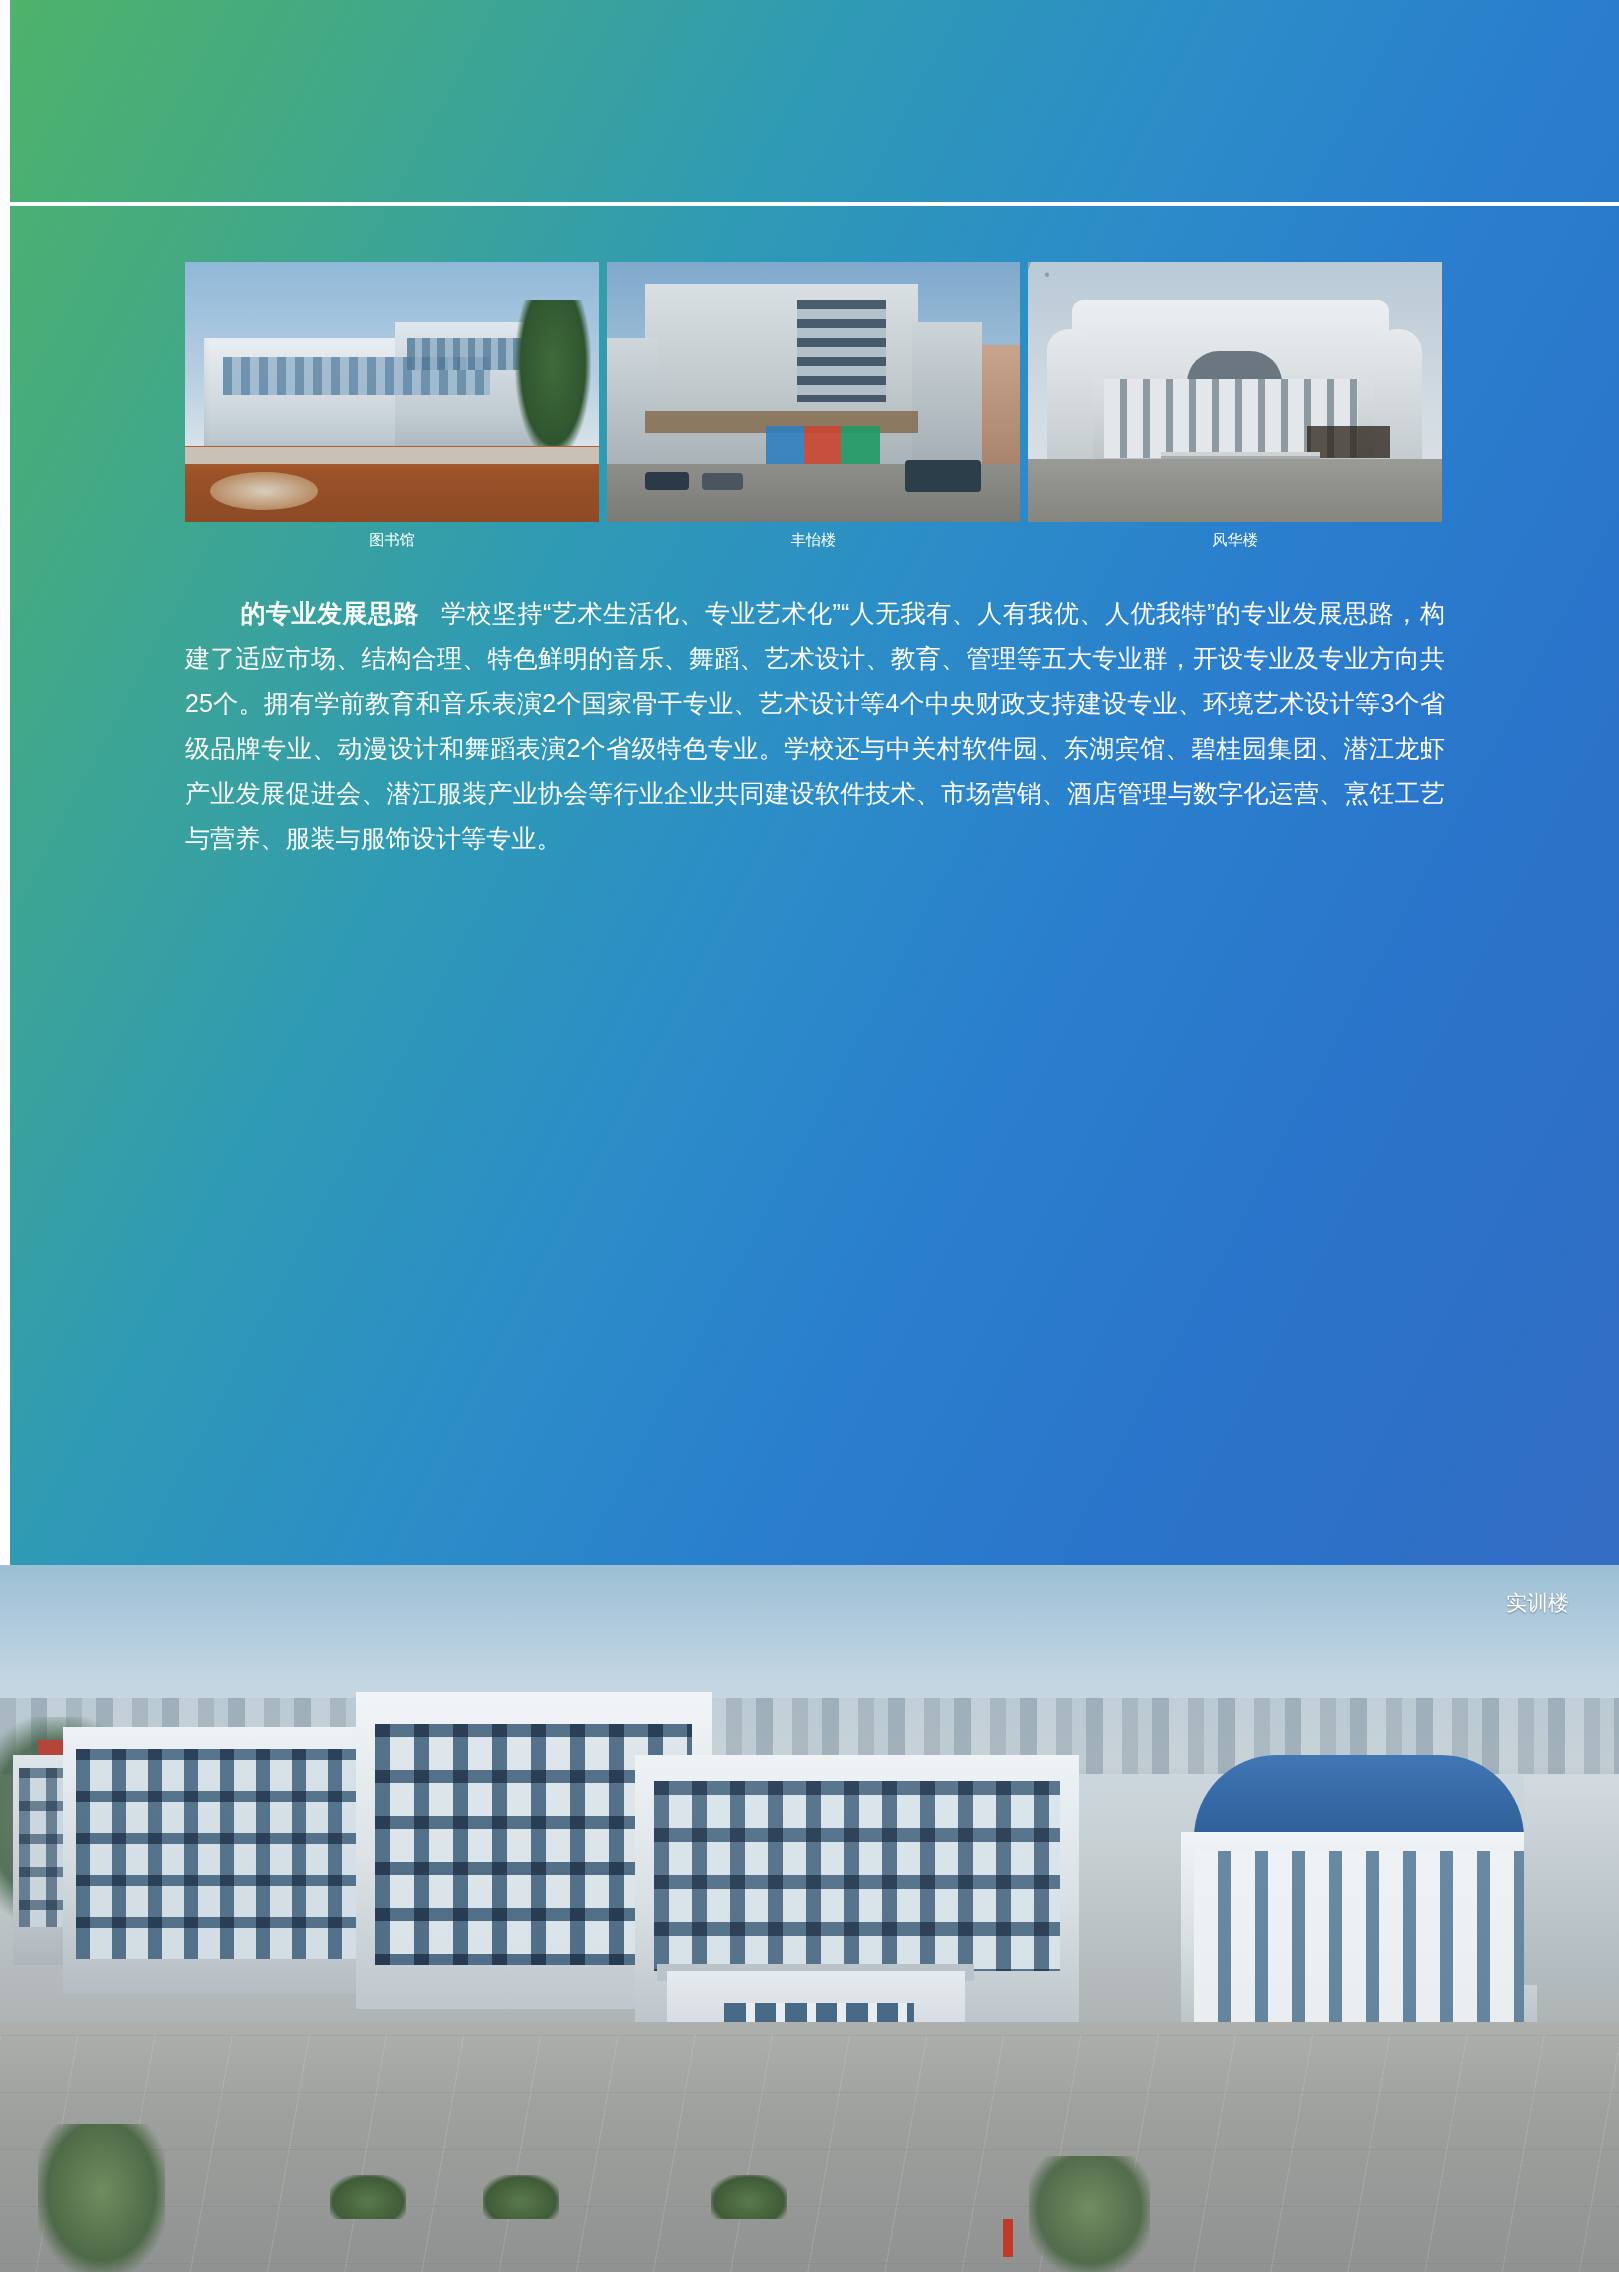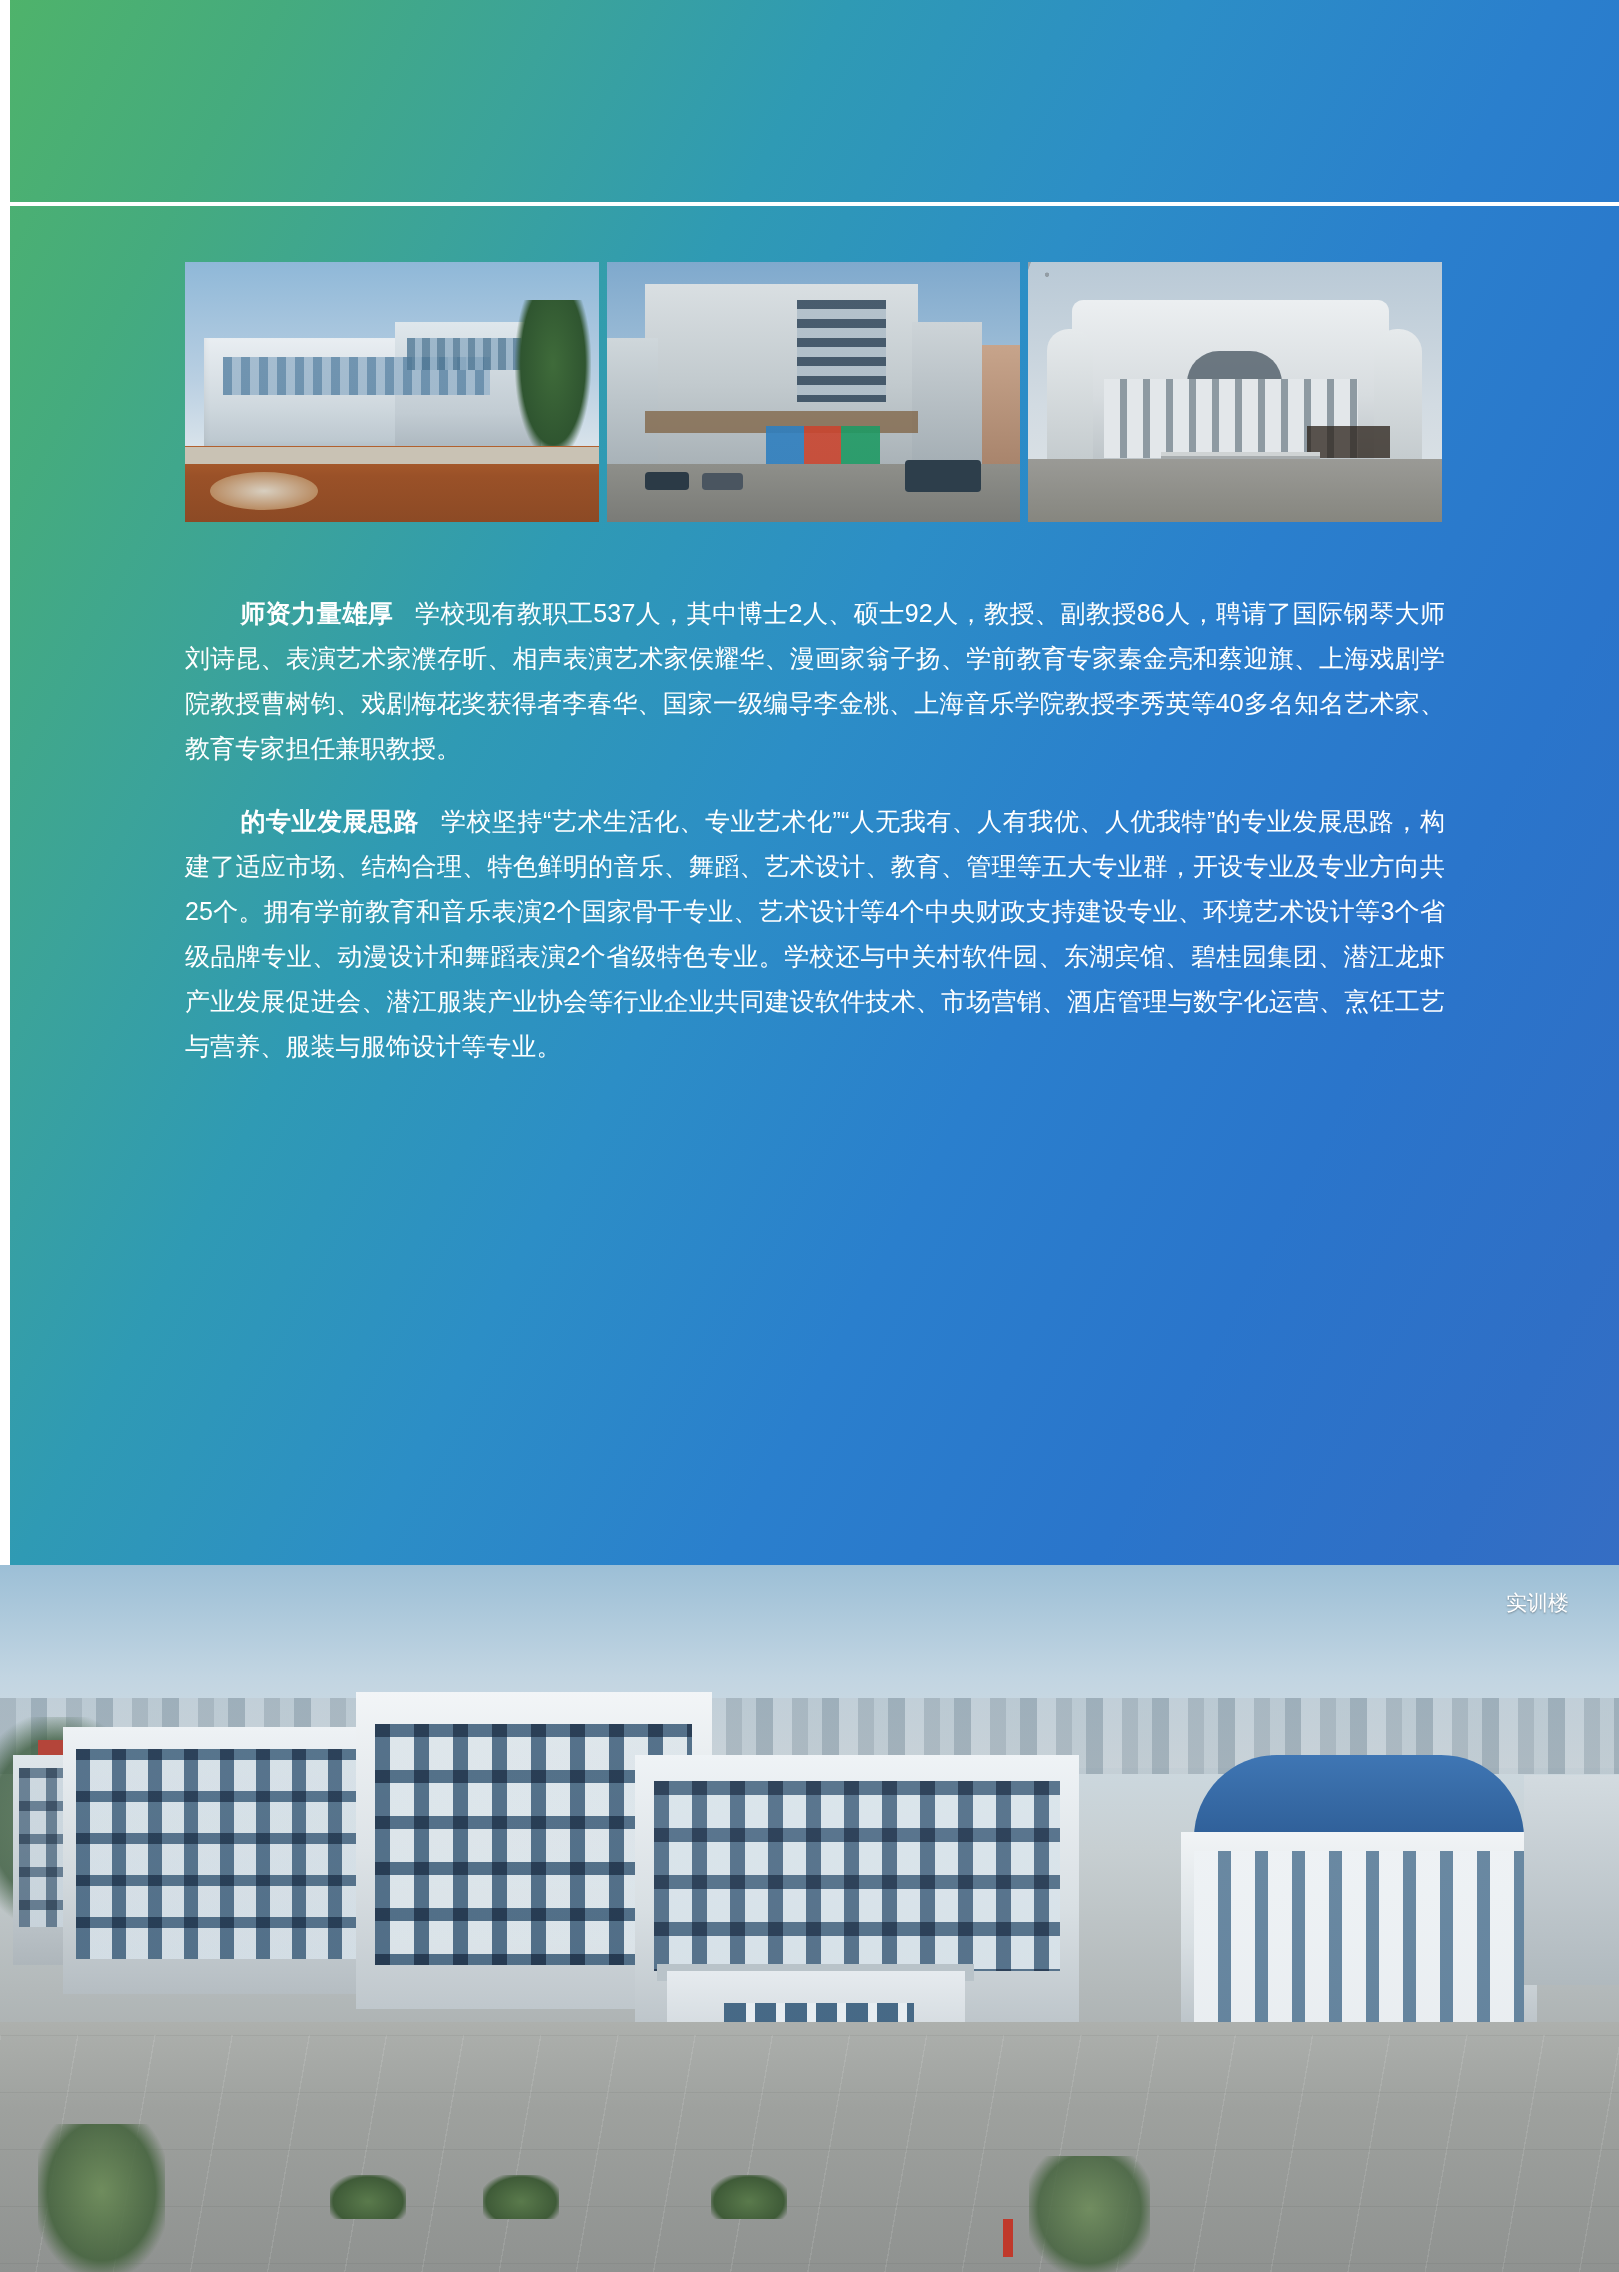--- a/index.html
+++ b/index.html
@@ -491,26 +491,28 @@
       <div class="p3-tower-l"></div>
       <div class="p3-tower-r"></div>
       <div class="p3-arch"></div>
       <div class="p3-colon"></div>
       <div class="p3-sign"></div>
       <div class="p3-stairs"></div>
       <div class="p3-ground"></div>
     </div>
   </div>
 
+  <div class="caption-row">
+    <div class="caption-cell">图书馆</div>
+    <div class="caption-cell">丰怡楼</div>
+    <div class="caption-cell">风华楼</div>
+  </div>
 
   <div class="content">
 
-    <p class="para">
-      <span class="indent"></span><span class="lead">师资力量雄厚</span><span class="gap"></span><span>学校现有教职工537人，其中博士2人、硕士92人，教授、副教授86人，聘请了国际钢琴大师刘诗昆、表演艺术家濮存昕、相声表演艺术家侯耀华、漫画家翁子扬、学前教育专家秦金亮和蔡迎旗、上海戏剧学院教授曹树钧、戏剧梅花奖获得者李春华、国家一级编导李金桃、上海音乐学院教授李秀英等40多名知名艺术家、教育专家担任兼职教授。</span>
-    </p>
 
     <p class="para">
       <span class="indent"></span><span class="lead">的专业发展思路</span><span class="gap"></span><span>学校坚持“艺术生活化、专业艺术化”“人无我有、人有我优、人优我特”的专业发展思路，构建了适应市场、结构合理、特色鲜明的音乐、舞蹈、艺术设计、教育、管理等五大专业群，开设专业及专业方向共25个。拥有学前教育和音乐表演2个国家骨干专业、艺术设计等4个中央财政支持建设专业、环境艺术设计等3个省级品牌专业、动漫设计和舞蹈表演2个省级特色专业。学校还与中关村软件园、东湖宾馆、碧桂园集团、潜江龙虾产业发展促进会、潜江服装产业协会等行业企业共同建设软件技术、市场营销、酒店管理与数字化运营、烹饪工艺与营养、服装与服饰设计等专业。</span>
     </p>
 
 
   </div>
 
   <div class="hero">
     <div class="hero-sky"></div>

